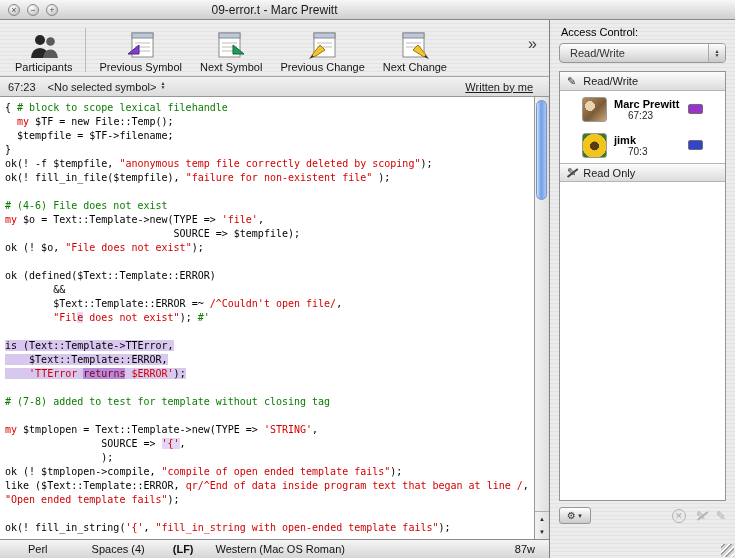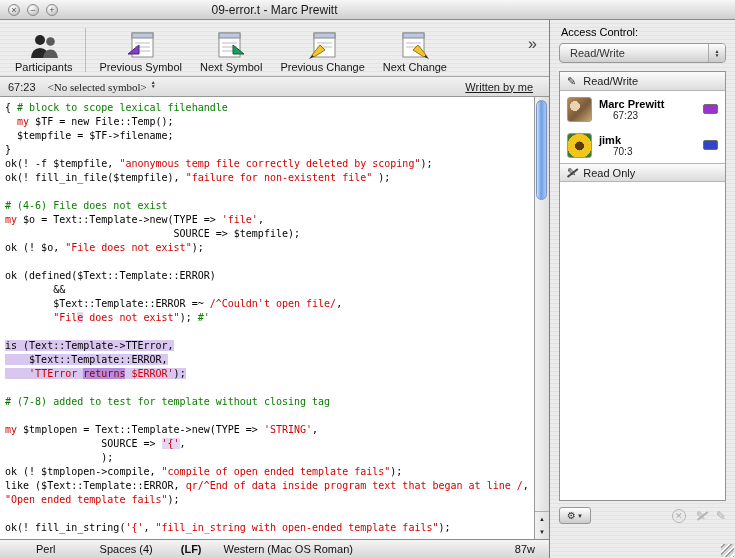--- a/index.html
+++ b/index.html
@@ -36,21 +36,21 @@
   .ticon{ height:31px; display:flex; align-items:flex-end; justify-content:center; }
   .tlabel{ font-size:11px; color:#141414; margin-top:1px; white-space:nowrap; }
   .tsep{ width:1px; height:44px; background:#bcbcbc; margin:0 4px 1px; flex:none; }
   .chev{ margin-left:auto; align-self:center; color:#3f3f3f; font-size:16px; padding:0 8px 10px 0; }
   
   .symbolbar{
     height:20px; flex:none; display:flex; align-items:center; gap:12px; padding:0 8px;
     background:linear-gradient(#f2f2f2,#dcdcdc); border-bottom:1px solid #979797;
     font-size:11px; color:#1d1d1d;
   }
-  .sympop{ display:flex; align-items:flex-start; gap:4px;font-family:Liberation Serif, serif; }
+  .sympop{ display:flex; align-items:flex-start; gap:4px; }
   .stepper{ display:inline-flex; flex-direction:column; font-size:5px; line-height:4.5px; color:#333; }
   .writtenby{ margin-left:auto; padding-right:8px; color:#1d1d1d;text-decoration:underline; }
   
   .editorwrap{ flex:1; display:flex; min-height:0; }
   .code{
     flex:1; background:#fff; overflow:hidden; padding:4px 0 0 5px;
     font-family:"DejaVu Sans Mono","Liberation Mono",monospace;
     font-size:10px; line-height:14px; white-space:pre; color:#000;
   }
   .line{ height:14px; }
@@ -70,21 +70,21 @@
     background:linear-gradient(90deg,#cfe2fa,#6f9fe8 45%,#a9c8f2); border:1px solid #7b93c4;
   }
   .varrows{ height:28px; flex:none; display:flex; flex-direction:column; border-top:1px solid #adadad; }
   .varrow{ flex:1; display:flex; align-items:center; justify-content:center; font-size:6px; color:#222; }
   
   .statusbar{
     height:19px; flex:none; display:flex; align-items:center;
     background:linear-gradient(#f5f5f5,#d6d6d6); border-top:1px solid #8a8a8a;
     font-size:11px; color:#101010;
   }
-  .st-mode{ margin-left:36px; }
+  .st-mode{ margin-left:28px; }
   .st-spaces{ margin-left:44px; }
   .st-lf{ margin-left:28px;font-weight:bold; }
   .st-enc{ margin-left:22px; }
   .st-right{ margin-left:auto; margin-right:14px; }
   
   .panel{
     position:absolute; top:20px; left:549px; right:0; bottom:0;
     border-left:1px solid #7f7f7f; padding:5px 9px 0 9px;
     background:repeating-linear-gradient(180deg,#ececec 0 3px,#e2e2e2 3px 4px);
   }
@@ -103,21 +103,21 @@
   .listbox{ margin-top:8px; height:430px; background:#fff; border:1px solid #949494;
     display:flex; flex-direction:column; overflow:hidden; }
   .lheader{
     height:19px; flex:none; display:flex; align-items:center; gap:7px; padding:0 7px;
     background:linear-gradient(#fcfcfc,#dcdcdc); border-bottom:1px solid #b5b5b5;
     color:#1a1a1a;
   }
   .lheader.readonly{ border-top:1px solid #b5b5b5; }
   .pencil{ font-size:11px; color:#333; position:relative; line-height:11px; }
   .pencil .strike{ position:absolute; left:-1px; top:5px; width:13px; height:1.5px; background:#444; transform:rotate(-38deg); }
-  .member{ height:36px; flex:none; display:flex; align-items:center; gap:7px; padding:0 7px; }
+  .member{ height:36px; flex:none; display:flex; align-items:center; gap:7px; padding:0 22px; }
   .avatar{ width:25px; height:25px; border-radius:3px; border:1px solid #9a9a9a; flex:none; }
   .avatar.cat{ background:
       radial-gradient(circle at 30% 35%, #e8d4b0 0 22%, transparent 23%),
       linear-gradient(135deg,#b98a56 0%, #7a5b3a 55%, #caa877 100%); }
   .avatar.sunflower{ background:
       radial-gradient(circle at 50% 52%, #5a3a10 0 26%, #f2c51d 28% 72%, #3c7a30 74%); }
   .minfo{ display:flex; flex-direction:column; justify-content:center; }
   .mname{ font-weight:bold; font-size:11px; color:#000; }
   .mpos{ font-size:10px; color:#1e1e1e; margin-left:14px; }
   .swatch{ margin-left:auto; width:15px; height:10px; border-radius:2px; border:1px solid #6e6e6e; }

